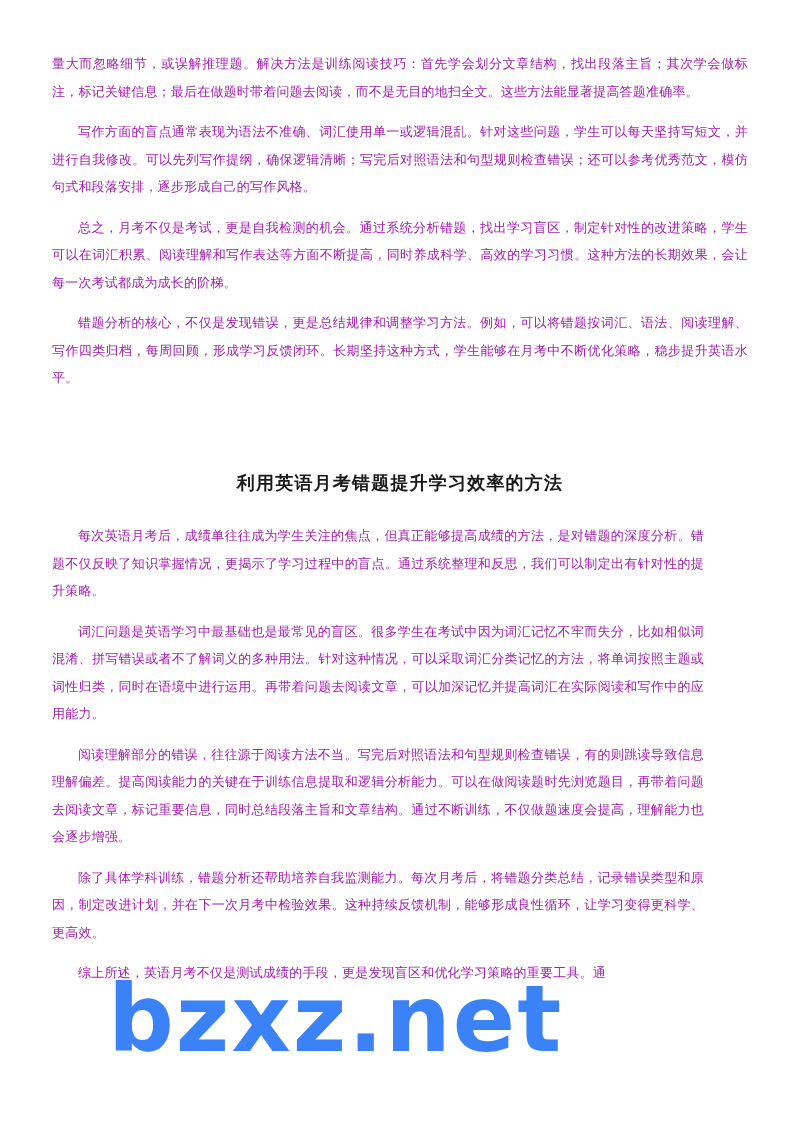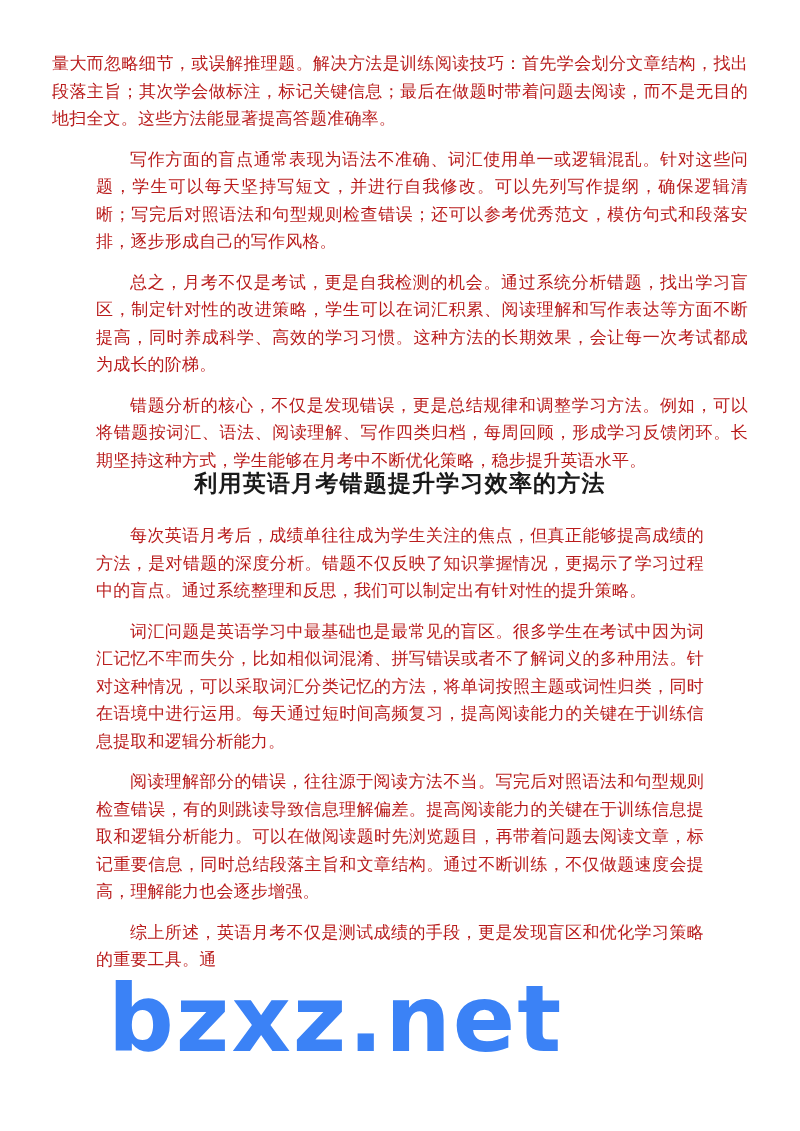--- a/index.html
+++ b/index.html
@@ -45,45 +45,44 @@
     top: 0;
     width: 800px;
     z-index: 1;
   }
   .body-block {
     padding: 0 52px 0 52px;
   }
   .para {
     margin: 0 0 13px 0;
     font-family: "DejaVu Serif", "Liberation Serif", serif;
-    font-size: 17px;
+    font-size: 13px;
     line-height: 27.5px;
-    color: #b91c1c;
+    color: #a21caf;
     text-align: justify;
     text-justify: inter-ideograph;
     letter-spacing: 0.2px;
   }
   .para.indent {
     text-indent: 2em;
-    margin-left: 44px;
   }
   .para.noindent {
     text-indent: 0;
   }
   .top-section {
     position: absolute;
     left: 0;
     top: 50px;
     width: 800px;
   }
   .doc-title {
     margin: 0;
     padding: 0;
     font-family: "DejaVu Serif", "Liberation Serif", serif;
-    font-size: 23px;
+    font-size: 18px;
     font-weight: 700;
     color: #1a1a1a;
     text-align: center;
     letter-spacing: 1.2px;
     line-height: 30px;
   }
   .title-block {
     position: absolute;
     left: 0;
     top: 468px;
@@ -123,22 +122,23 @@
       </div>
     </div>
 
     <div class="title-block">
       <h1 class="doc-title">利用英语月考错题提升学习效率的方法</h1>
     </div>
 
     <div class="lower-section">
       <div class="body-block">
         <p class="para indent">每次英语月考后，成绩单往往成为学生关注的焦点，但真正能够提高成绩的方法，是对错题的深度分析。错题不仅反映了知识掌握情况，更揭示了学习过程中的盲点。通过系统整理和反思，我们可以制定出有针对性的提升策略。</p>
-        <p class="para indent">词汇问题是英语学习中最基础也是最常见的盲区。很多学生在考试中因为词汇记忆不牢而失分，比如相似词混淆、拼写错误或者不了解词义的多种用法。针对这种情况，可以采取词汇分类记忆的方法，将单词按照主题或词性归类，同时在语境中进行运用。每天通过短时间高频复习，提高阅读能力的关键在于训练信息提取和逻辑分析能力。</p>
+        <p class="para indent">词汇问题是英语学习中最基础也是最常见的盲区。很多学生在考试中因为词汇记忆不牢而失分，比如相似词混淆、拼写错误或者不了解词义的多种用法。针对这种情况，可以采取词汇分类记忆的方法，将单词按照主题或词性归类，同时在语境中进行运用。再带着问题去阅读文章，可以加深记忆并提高词汇在实际阅读和写作中的应用能力。</p>
         <p class="para indent">阅读理解部分的错误，往往源于阅读方法不当。写完后对照语法和句型规则检查错误，有的则跳读导致信息理解偏差。提高阅读能力的关键在于训练信息提取和逻辑分析能力。可以在做阅读题时先浏览题目，再带着问题去阅读文章，标记重要信息，同时总结段落主旨和文章结构。通过不断训练，不仅做题速度会提高，理解能力也会逐步增强。</p>
+        <p class="para indent">除了具体学科训练，错题分析还帮助培养自我监测能力。每次月考后，将错题分类总结，记录错误类型和原因，制定改进计划，并在下一次月考中检验效果。这种持续反馈机制，能够形成良性循环，让学习变得更科学、更高效。</p>
         <p class="para indent">综上所述，英语月考不仅是测试成绩的手段，更是发现盲区和优化学习策略的重要工具。通</p>
       </div>
     </div>
 
   </div>
 
   <div class="footer">
     
     
   </div>

